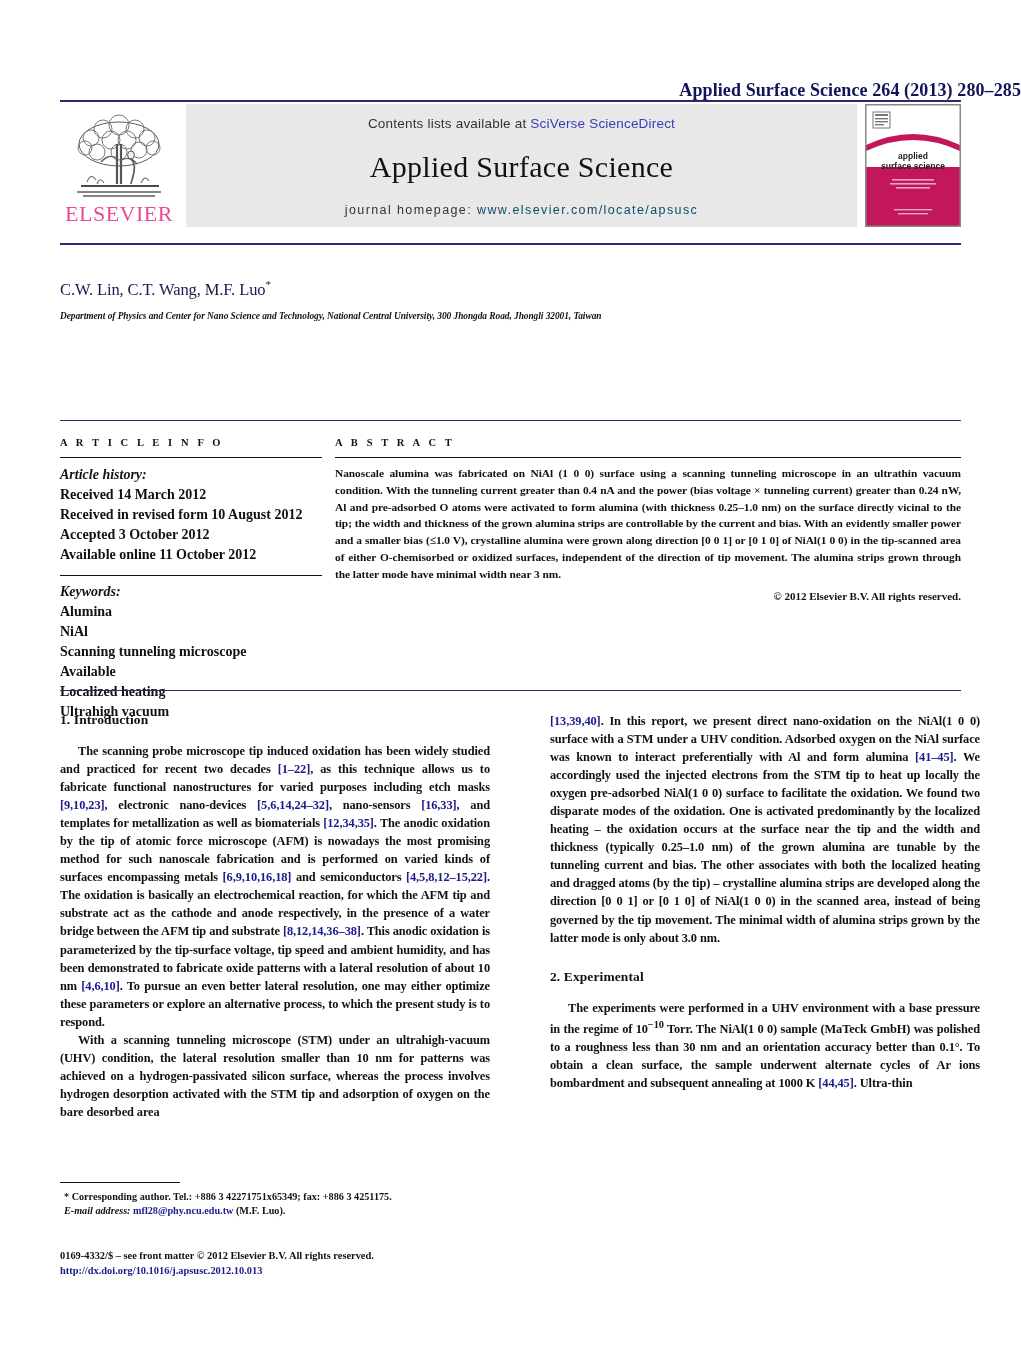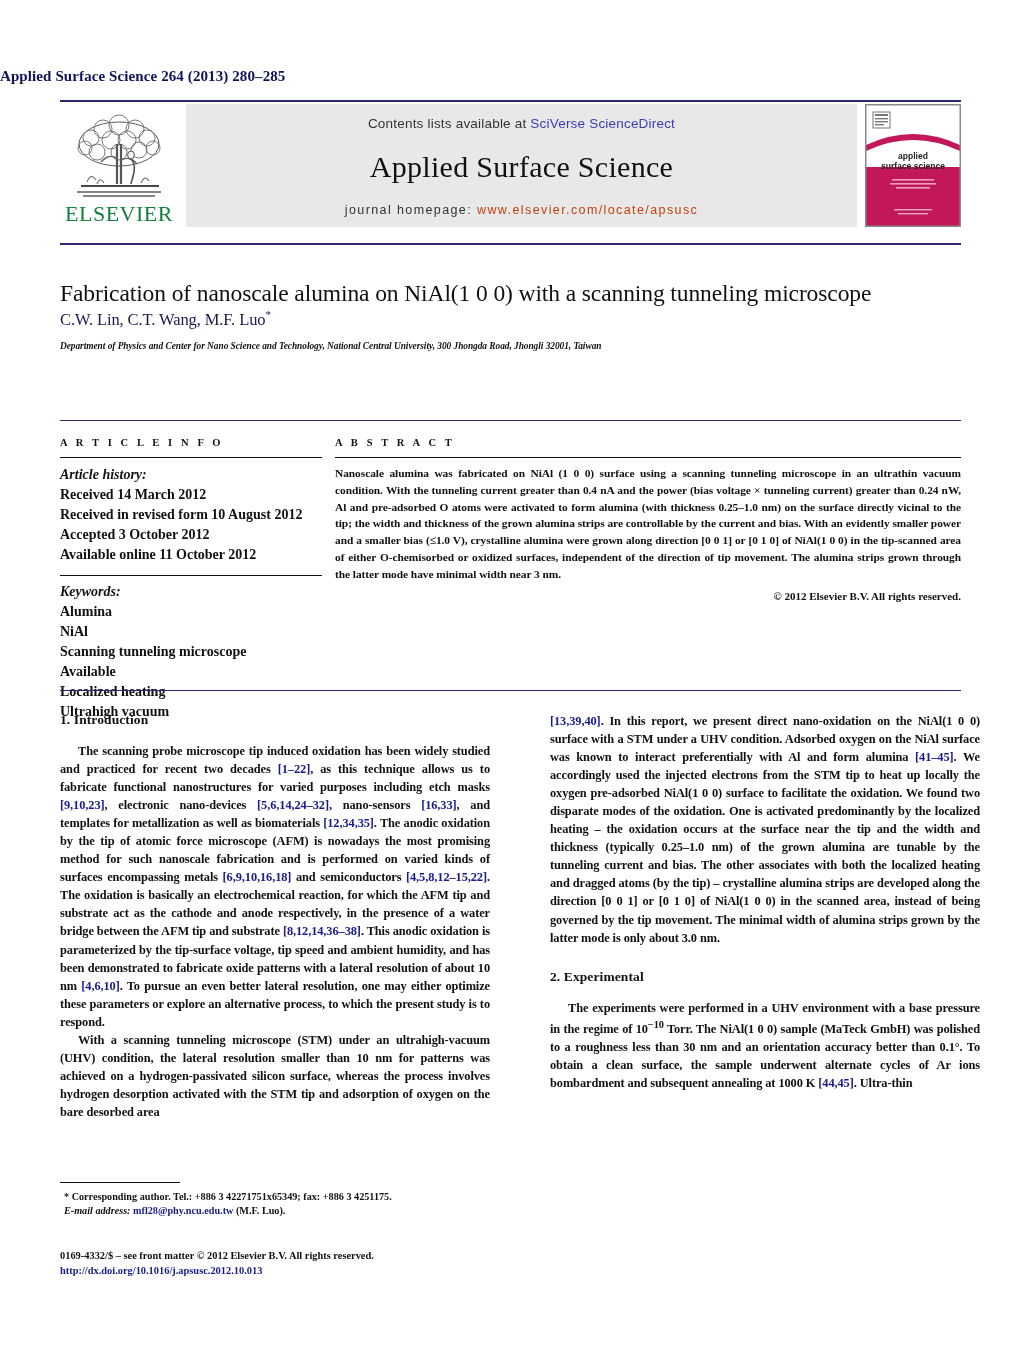--- a/index.html
+++ b/index.html
@@ -18,26 +18,26 @@
   .page {
     position: relative;
     width: 1021px;
     height: 1351px;
     padding: 0;
   }
 
   
   .running-head {
     position: absolute;
-    top: 68px;
+    top: 80px;
     left: 0;
     width: 1021px;
-    text-align: left;
-    font-weight: bold;
-    font-size: 15px;
+    text-align: right;
+    font-weight: bold;
+    font-size: 18px;
     letter-spacing: .1px;
     color: #12125a;
   }
 
   
   .masthead {
     position: absolute;
     top: 100px;
     left: 60px;
     width: 901px;
@@ -58,21 +58,21 @@
     flex-direction: column;
     align-items: center;
     justify-content: flex-end;
     padding-bottom: 2px;
   }
   .tree-svg { display:block; }
   .elsevier-word {
     font-family: "Liberation Serif", serif;
     font-size: 22px;
     letter-spacing: .5px;
-    color: #15803d;
+    color: #ec4899;
     line-height: 1;
     margin-top: 1px;
   }
   .journal-band {
     flex: 1 1 auto;
     background: #e8e8e8;
     margin-left: 8px;
     margin-right: 8px;
     display: flex;
     flex-direction: column;
@@ -93,21 +93,21 @@
     font-size: 30px;
     color: #111;
     letter-spacing: .3px;
   }
   .homepage-line {
     font-family: "Liberation Sans", sans-serif;
     font-size: 12.5px;
     color: #333;
     letter-spacing: 1.4px;
   }
-  .homepage-line .url { color: #c2410c; }
+  .homepage-line .url { color: #0c4a6e; }
 
   .cover-thumb {
     width: 96px;
     flex: 0 0 96px;
     border: 1px solid #888;
     box-sizing: border-box;
     background: #3b82f6;
     position: relative;
     overflow: hidden;
   }
@@ -361,21 +361,20 @@
           <rect x="0" y="0" width="94" height="121" fill="none" stroke="#8a8a8a" stroke-width="1"></rect>
         </svg>
       </div>
 
     </div>
   </div>
 
   <div class="title-rule-top"></div>
 
   <div class="title-block">
-    <h1 class="art-title">Fabrication of nanoscale alumina on NiAl(1 0 0) with a scanning tunneling microscope</h1>
     <div class="authors">
       <span>C.W. Lin, C.T. Wang, M.F. Luo</span><sup>*</sup>
     </div>
     <div class="affiliation">Department of Physics and Center for Nano Science and Technology, National Central University, 300 Jhongda Road, Jhongli 32001, Taiwan</div>
   </div>
 
   <div class="info-rule-top"></div>
 
   <div class="info-abstract">
 

